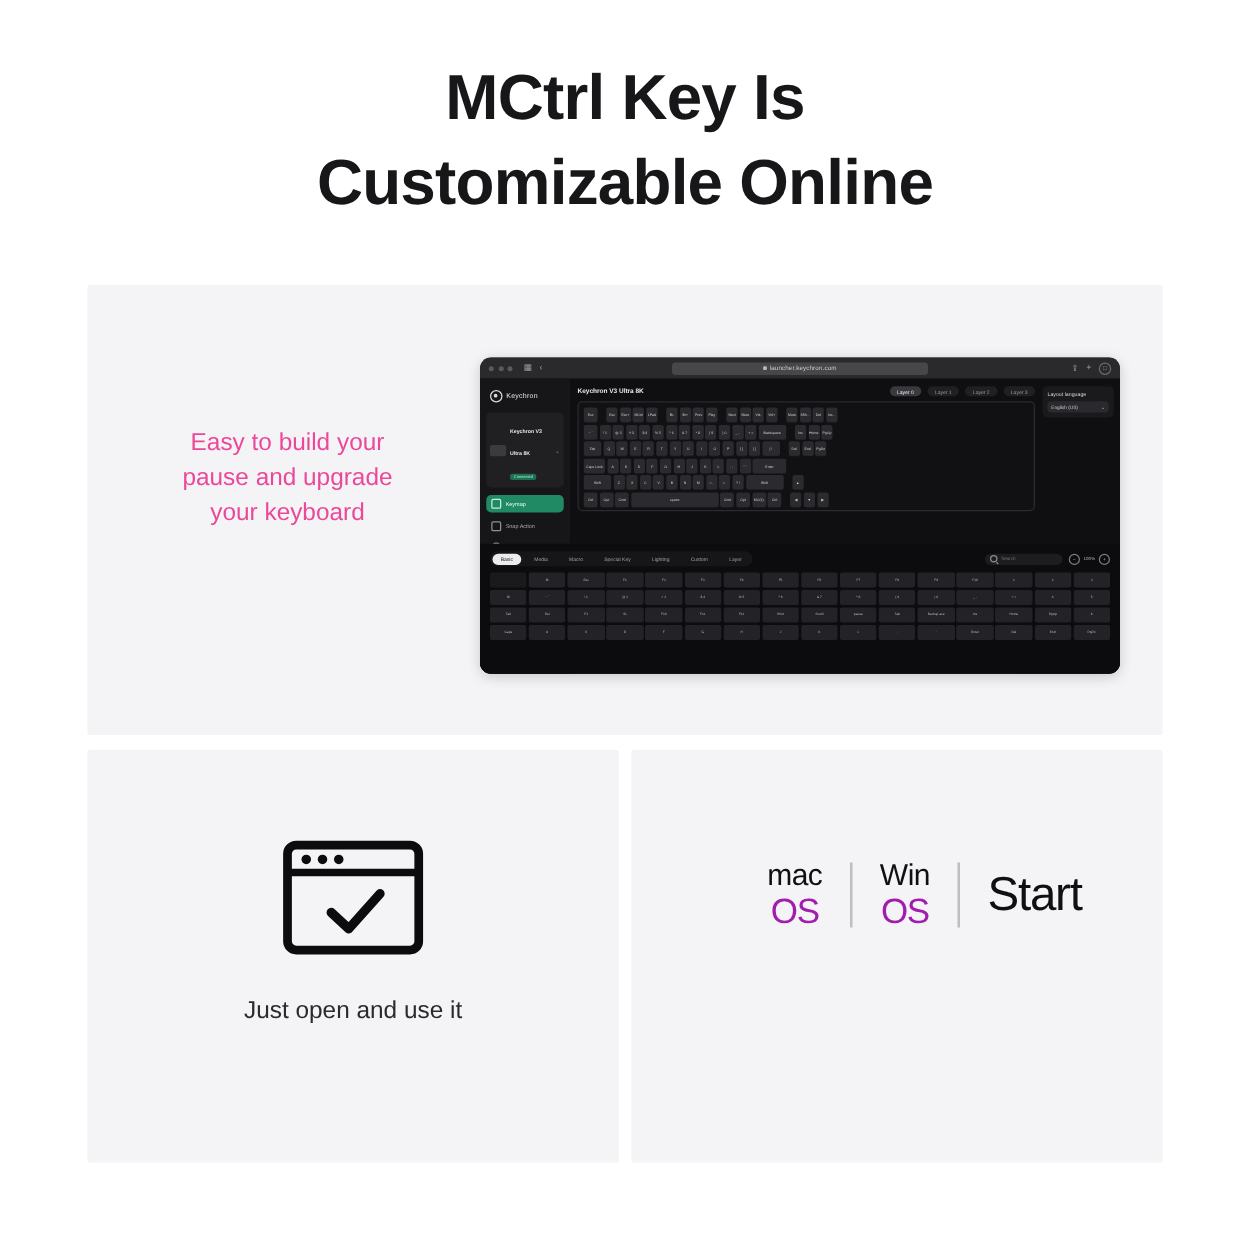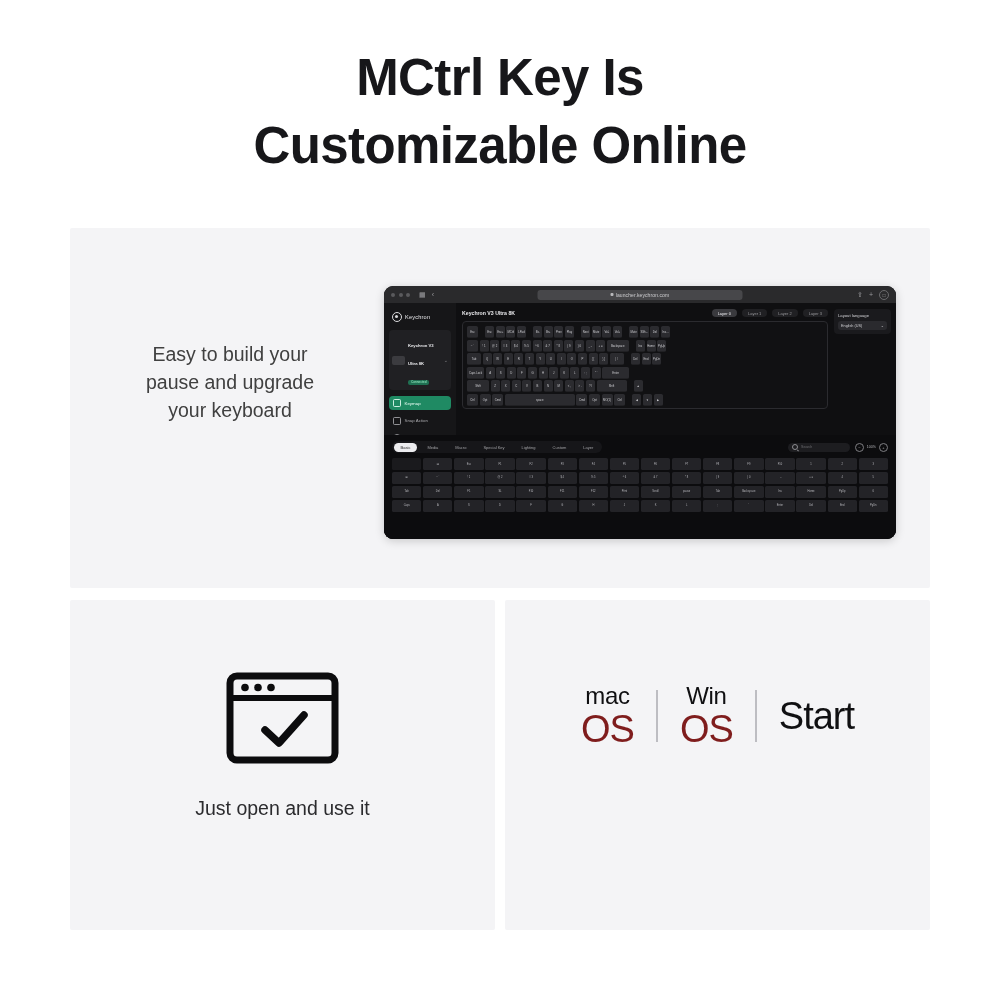--- a/index.html
+++ b/index.html
@@ -30,21 +30,21 @@
   }
   #card-top{left:70px;top:228px;width:860px;height:360px;}
   #card-bl{left:70px;top:600px;width:425px;height:330px;}
   #card-br{left:505px;top:600px;width:425px;height:330px;}
 
   
   .lead-copy{
     position:absolute;left:95px;top:340px;width:270px;
     text-align:center;
     font-size:19.5px;line-height:28px;
-    color:#404040;
+    color:#ec4899;
   }
   .lead-copy span{display:block;}
 
   
   .mock{
     position:absolute;left:384px;top:286px;
     width:512px;height:253px;
     background:#0d0d0f;
     border-radius:9px;
     overflow:hidden;
@@ -218,26 +218,26 @@
   .cap{
     position:absolute;text-align:center;
     font-size:19.5px;line-height:29px;color:#2b2b2e;
   }
   #cap-bl{left:70px;top:794px;width:425px;}
   #cap-br{left:505px;top:794px;width:425px;}
   .cap span{display:block;}
 
   
   .oslogos{
-    position:absolute;left:505px;top:676px;width:425px;height:80px;
+    position:absolute;left:527px;top:676px;width:425px;height:80px;
     display:flex;align-items:center;justify-content:center;gap:22px;
   }
   .osblk{display:flex;flex-direction:column;align-items:center;line-height:1;}
   .os-small{font-size:24px;font-weight:500;color:#101012;letter-spacing:-.4px;}
-  .os-big{font-size:38px;font-weight:500;color:#7f1d1d;letter-spacing:-1px;margin-top:2px;}
+  .os-big{font-size:28px;font-weight:500;color:#a21caf;letter-spacing:-1px;margin-top:2px;}
   .os-one{font-size:38px;font-weight:500;color:#101012;letter-spacing:-1px;}
   .divider{width:2px;height:52px;background:#bdbdc2;}
 </style>
 </head>
 <body>
 
 <div class="page">
 
   <div class="headline">
     <span>MCtrl Key Is</span>

